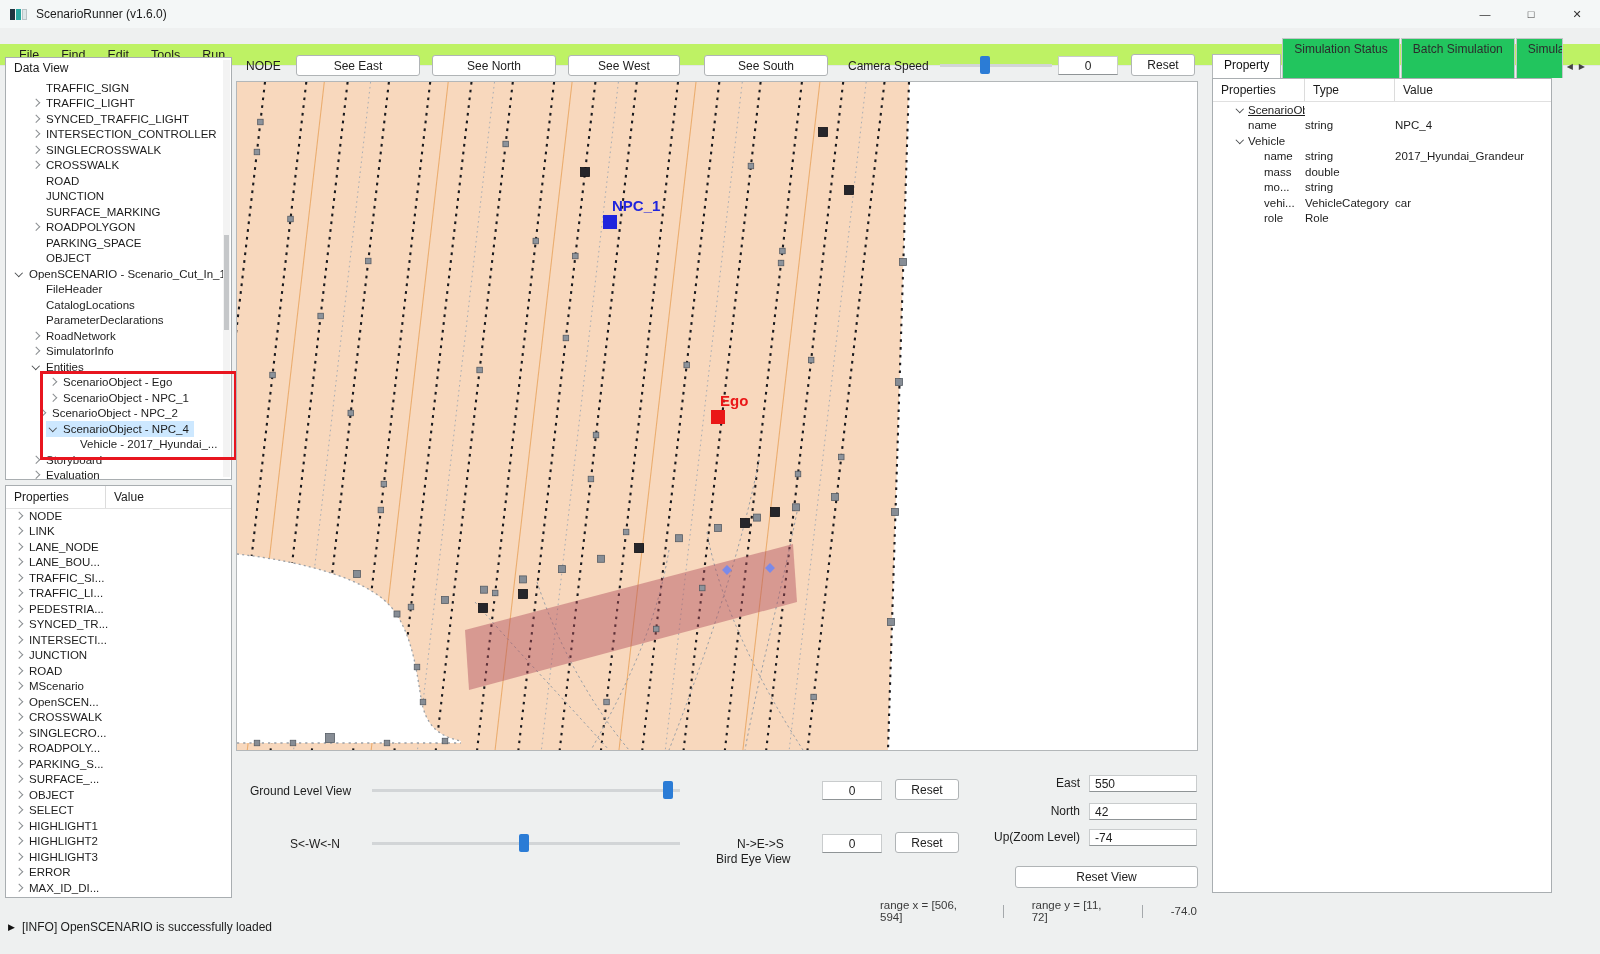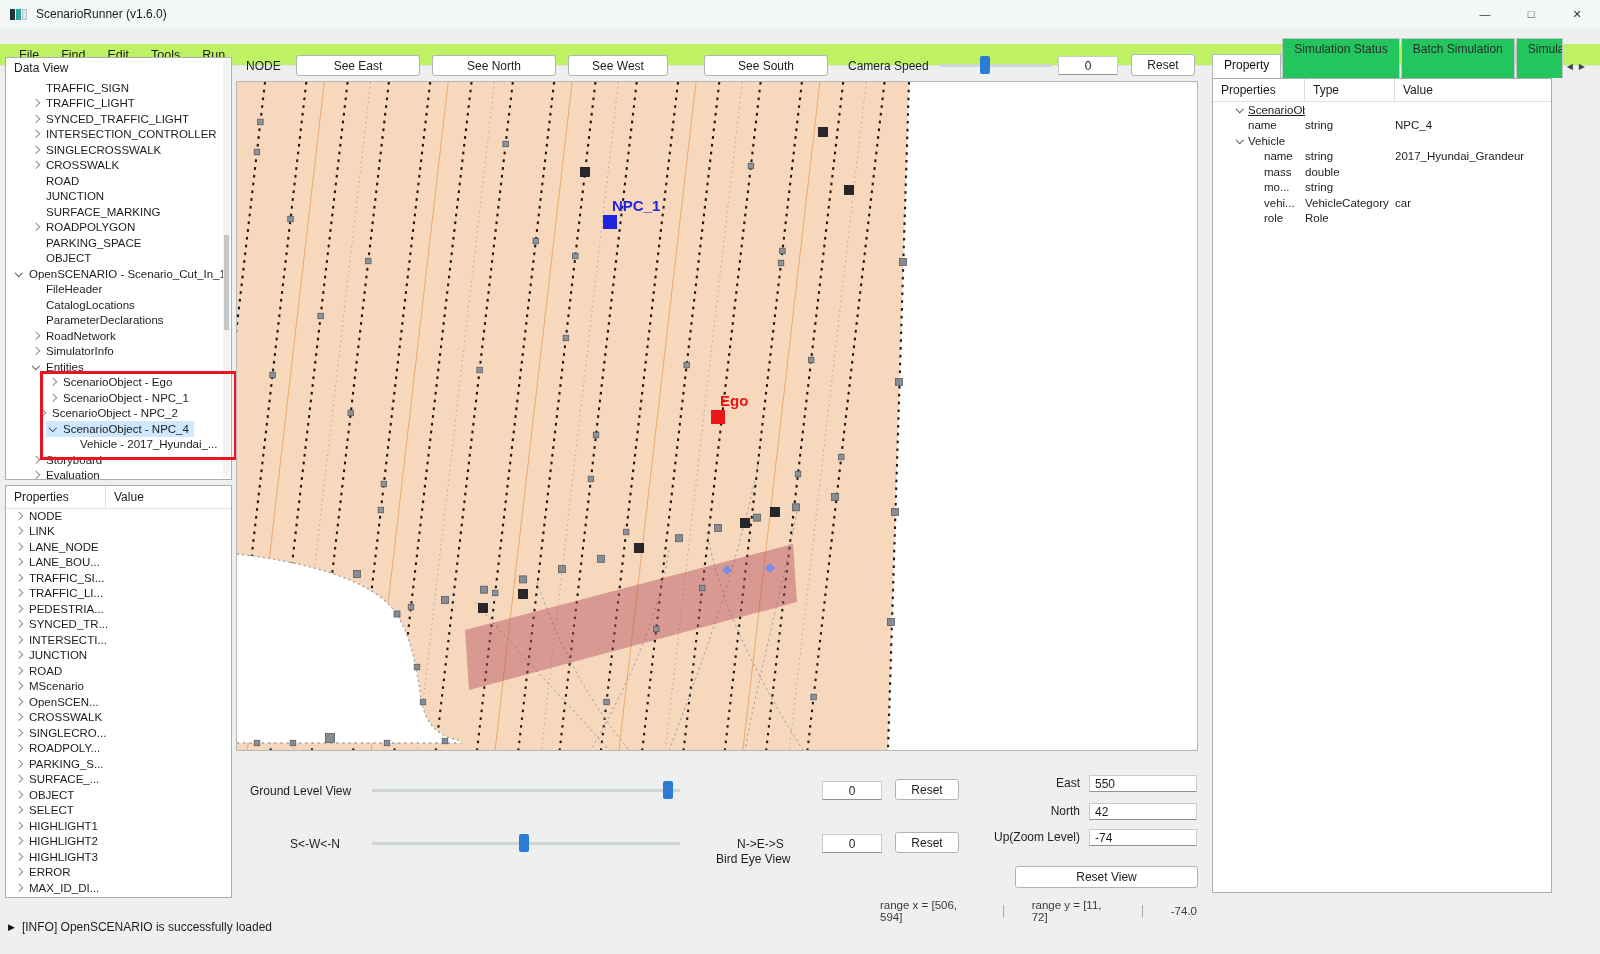--- a/index.html
+++ b/index.html
@@ -424,21 +424,21 @@
             <span class="tlabel">MAX_ID_DI...</span>
           </span>
         </div>
       </div>
   </div>
 
   <span class="flabel" style="left:246px;top:59px;">NODE</span>
   <div id="viewButtons">
       <div class="btn" style="left: 296px; top: 55px; width: 124px; height: 21px;">See East</div>
       <div class="btn" style="left: 432px; top: 55px; width: 124px; height: 21px;">See North</div>
-      <div class="btn" style="left: 568px; top: 55px; width: 100px; height: 21px;">See West</div>
+      <div class="btn" style="left: 568px; top: 55px; width: 112px; height: 21px;">See West</div>
       <div class="btn" style="left: 704px; top: 55px; width: 124px; height: 21px;">See South</div>
     </div>
   <span class="flabel" style="left:848px;top:59px;">Camera Speed</span>
   <div class="slider" style="left:940px;top:56px;width:112px;">
     <div class="track"></div>
     <div class="sthumb" style="left:40px;"></div>
   </div>
   <input class="tinput" style="left: 1058px; top: 56px; width: 60px; height: 19px;" value="0">
   <div class="btn" style="left:1131px;top:54px;width:64px;height:22px;">Reset</div>
 

